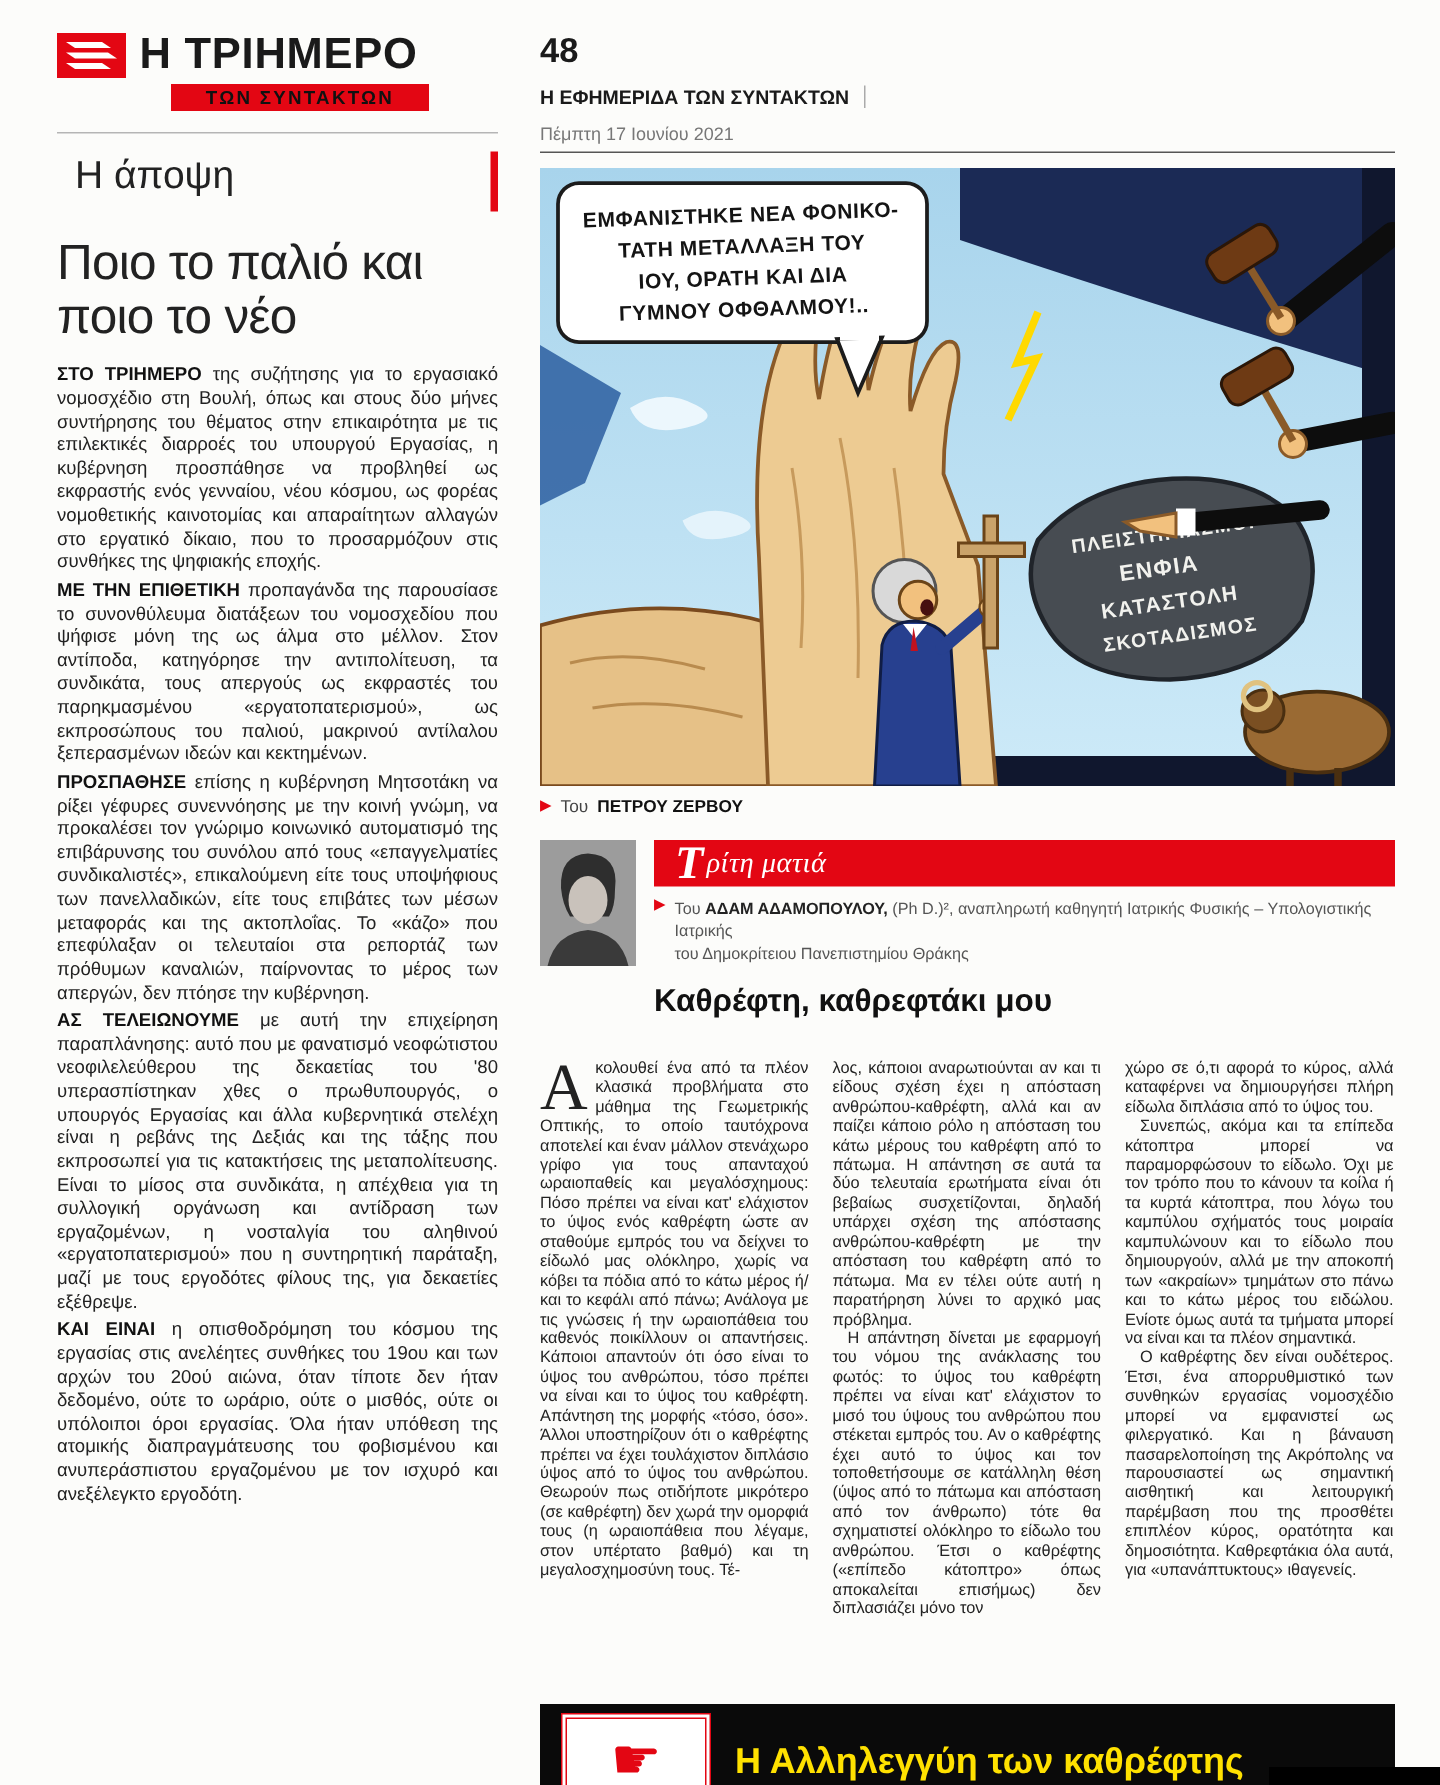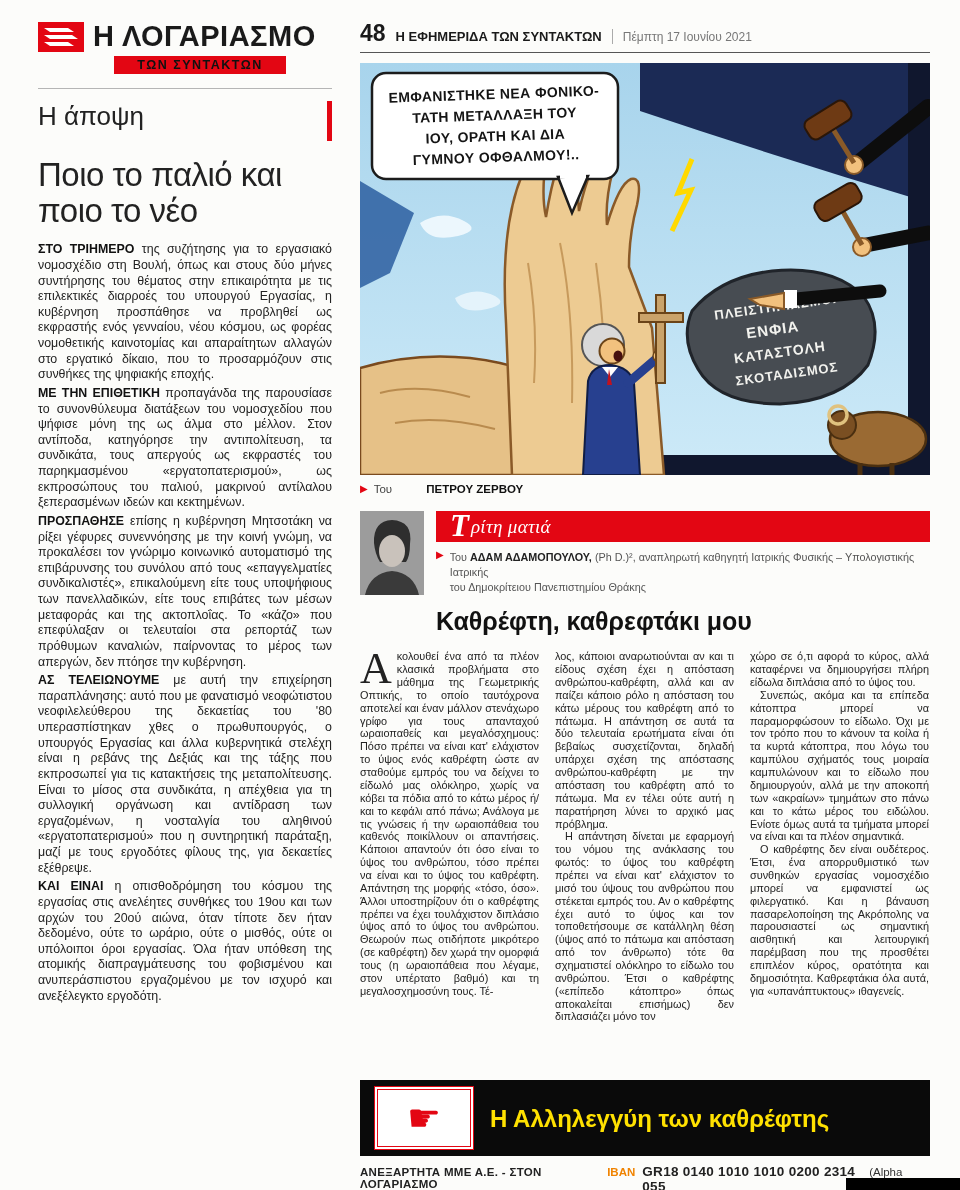--- a/index.html
+++ b/index.html
@@ -7,54 +7,54 @@
         overflow:hidden;font-family:"Liberation Sans",sans-serif;color:#1a1a1a;}
 
   
   .left-col{position:absolute;left:38px;top:20px;width:294px;}
   .logo-row{display:flex;align-items:center;gap:9px;}
   .logo-icon svg{display:block;}
   .logo-text{font-size:29px;font-weight:bold;letter-spacing:.5px;white-space:nowrap;}
   .logo-sub{margin:3px 0 14px 76px;background:#e30613;color:#111;font-weight:bold;
             font-size:12.5px;text-align:center;width:172px;padding:2px 0;letter-spacing:1.5px;}
   .logo-rule{border-bottom:1.5px solid #b5b5b5;margin-top:9px;}
-  .section-row{display:flex;justify-content:space-between;align-items:flex-start;margin-top:12px;}
+  .section-row{display:flex;justify-content:space-between;align-items:flex-start;margin-top:12px;margin-left:12px;}
   .section-label{font-size:26px;color:#222;}
   .section-bar{width:5px;height:40px;background:#e30613;}
   .opinion-title{font-size:33px;line-height:1.08;font-weight:normal;color:#222;
                  margin:16px 0 14px;letter-spacing:-.5px;}
   .op-p{font-size:12.4px;line-height:1.26;text-align:justify;margin:0 0 3px;color:#222;}
   .op-p b{font-weight:bold;color:#111;}
 
   
   .right-col{position:absolute;left:360px;top:20px;width:570px;}
   .rc-header{display:flex;align-items:baseline;gap:10px;border-bottom:1.5px solid #555;
-             padding-bottom:5px;}
+             padding-bottom:5px;flex-direction:column;}
   .page-num{font-size:23px;font-weight:bold;}
   .paper-name{font-size:13px;font-weight:bold;border-right:1px solid #aaa;padding-right:10px;text-align:center;}
   .issue-date{font-size:12px;color:#777;}
 
   .cartoon{margin-top:10px;line-height:0;}
 
   .cartoon-credit{margin-top:8px;font-size:11.5px;color:#444;display:flex;
                   align-items:center;gap:6px;}
   .red-arrow{color:#e30613;font-size:10px;line-height:1;}
-  .credit-name{font-weight:bold;color:#111;margin-left:28px;}
+  .credit-name{font-weight:bold;color:#111;}
 
   .mirror{display:flex;gap:12px;margin-top:16px;}
   .author-photo{width:64px;height:84px;flex:none;}
   .mirror-right{flex:1;min-width:0;}
   .banner{background:#e30613;color:#fff;height:31px;display:flex;align-items:center;
           padding-left:14px;}
   .banner-initial{font-family:"Liberation Serif",serif;font-style:italic;font-weight:bold;
                   font-size:31px;line-height:1;margin-right:2px;transform:translateY(-1px);}
   .banner-rest{font-size:19px;font-style:italic;letter-spacing:.3px;font-family:Liberation Serif, serif;}
   .byline{margin-top:8px;font-size:10.8px;color:#555;line-height:1.4;display:flex;gap:6px;}
   .byline .name{font-weight:bold;color:#222;}
-  .mirror-title{font-size:25px;font-weight:bold;margin:12px 0 0;color:#111;}
+  .mirror-title{font-size:21px;font-weight:bold;margin:12px 0 12px;color:#111;}
 
   .article-cols{display:flex;gap:16px;margin-top:14px;height:418px;overflow:hidden;}
   .art-col{width:179px;flex:none;}
   .art-col p{font-size:10.9px;line-height:1.18;text-align:justify;margin:0;color:#222;}
   .art-col p.indent{text-indent:10px;}
   .dropcap::first-letter{float:left;font-family:"Liberation Serif",serif;font-size:44px;
                          line-height:34px;padding:2px 5px 0 0;color:#222;}
 
   
   .ad{margin-top:12px;background:#0a0a0a;height:76px;display:flex;align-items:center;
@@ -85,21 +85,21 @@
   <aside class="left-col">
     <div class="logo-row">
       <span class="logo-icon">
         <svg width="46" height="30" viewBox="0 0 46 30">
           <rect width="46" height="30" fill="#e30613"></rect>
           <path d="M6,6 h24 l6,4 h-24 z" fill="#fff"></path>
           <path d="M6,13 h28 l6,4 h-28 z" fill="#fff"></path>
           <path d="M6,20 h24 l6,4 h-24 z" fill="#fff"></path>
         </svg>
       </span>
-      <span class="logo-text">Η ΛΟΓΑΡΙΑΣΜΟ</span>
+      <span class="logo-text">Η ΤΡΙΗΜΕΡΟ</span>
     </div>
     <div class="logo-sub">ΤΩΝ ΣΥΝΤΑΚΤΩΝ</div>
     <div class="logo-rule"></div>
 
     <div class="section-row">
       <span class="section-label">Η άποψη</span>
       <span class="section-bar"></span>
     </div>
 
     <h1 class="opinion-title">Ποιο το παλιό και ποιο το νέο</h1>

